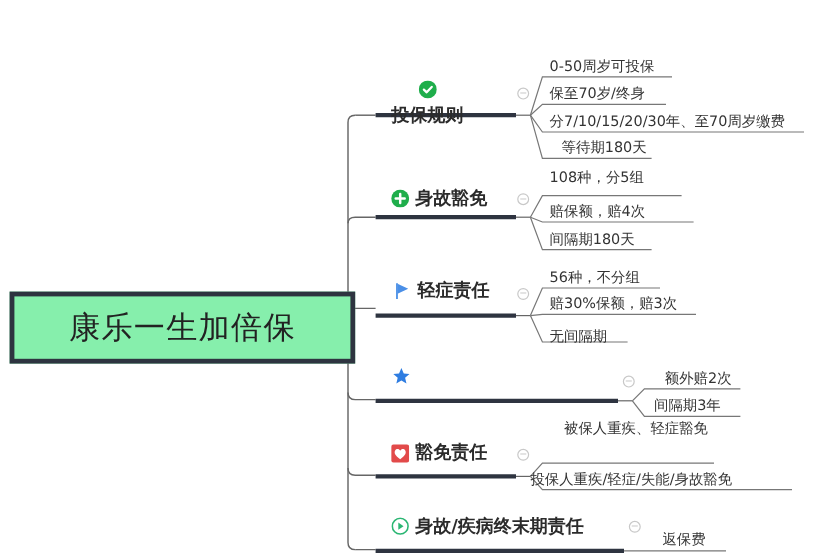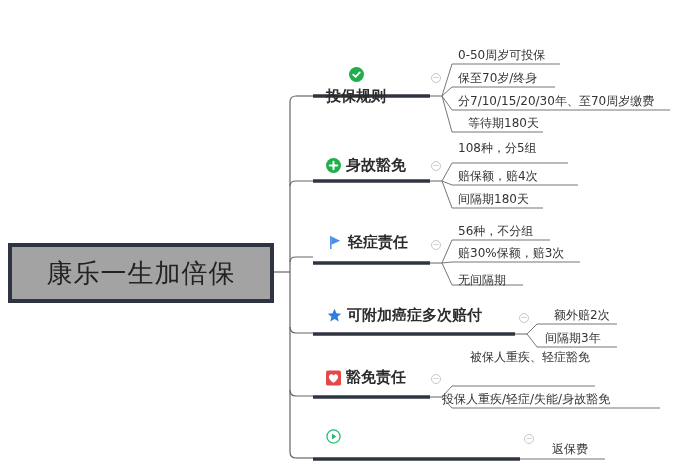--- a/index.html
+++ b/index.html
@@ -1,20 +1,20 @@
 <!DOCTYPE html>
 <html><head>
 <meta charset="utf-8">
 <style>
   html, body { margin:0; padding:0; background:#ffffff; }
   body { width:678px; height:466px; position:relative; overflow:hidden;
          font-family: "DejaVu Sans", "Liberation Sans", sans-serif; color:#2b2b2b; }
   #lines { position:absolute; left:0; top:0; width:678px; height:466px; }
-  .root { position:absolute; left:8px; top:243px; width:266px; height:60px;
-          border:4px solid #2e3440; box-sizing:border-box; background:#a3a3a3;
+  .root { position:absolute; left:8px; top:243px; width:288px; height:60px;
+          border:4px solid #2e3440; box-sizing:border-box; background:#86efac;
           display:flex; align-items:center; justify-content:center;
           font-family: "DejaVu Serif", "Liberation Serif", serif; font-size:26px; color:#222; letter-spacing:1px; }
   .branch { position:absolute; display:flex; align-items:center; gap:5px;
             font-size:15px; font-weight:bold; color:#2b2b2b; white-space:nowrap; }
   .icon { width:15px; height:15px; display:inline-flex; align-items:center; justify-content:center; flex:0 0 15px; }
   .collapse { position:absolute; width:8px; height:8px; border:1px solid #c8c8c8; border-radius:50%;
               font-size:8px; line-height:8px; text-align:center; color:#c0c0c0; font-family:"DejaVu Sans", sans-serif; }
   .leaf { position:absolute; font-size:12px; color:#333; white-space:nowrap; }
 </style>
 </head>
@@ -112,21 +112,20 @@
 <div class="leaf" style="left:458px; top:223px;">56种，不分组</div>
 <div class="leaf" style="left:458px; top:245px;">赔30%保额，赔3次</div>
 <div class="leaf" style="left:458px; top:272px;">无间隔期</div>
 
 <div class="branch" style="left:327px; top:306px;">
   <span class="icon">
     <svg width="15" height="15" viewBox="0 0 16 16">
         <path d="M8 0.8 L10.1 5.6 L15.2 6 L11.3 9.4 L12.5 14.5 L8 11.8 L3.5 14.5 L4.7 9.4 L0.8 6 L5.9 5.6 Z" fill="#2f7de1"></path>
       </svg>
   </span>
-  <span>可附加癌症多次赔付</span>
 </div>
 <div class="collapse" style="left:519px; top:313px;">−</div>
 <div class="leaf" style="left:554px; top:307px;">额外赔2次</div>
 <div class="leaf" style="left:545px; top:330px;">间隔期3年</div>
 
 <div class="branch" style="left:326px; top:368px;">
   <span class="icon">
     <svg width="16" height="16" viewBox="0 0 16 16">
         <rect x="0" y="0" width="16" height="16" rx="2" fill="#e24a4a"></rect>
         <path d="M8 13 C3 9.5 2.5 7 3.5 5.2 C4.6 3.5 7 3.6 8 5.4 C9 3.6 11.4 3.5 12.5 5.2 C13.5 7 13 9.5 8 13 Z" fill="#fff"></path>
@@ -138,15 +137,16 @@
 <div class="leaf" style="left:458px; top:349px;margin-left:12px;">被保人重疾、轻症豁免</div>
 <div class="leaf" style="left:442px; top:391px;">投保人重疾/轻症/失能/身故豁免</div>
 
 <div class="branch" style="left:326px; top:429px;">
   <span class="icon">
     <svg width="15" height="15" viewBox="0 0 16 16">
         <circle cx="8" cy="8" r="7" fill="none" stroke="#2bb673" stroke-width="1.4"></circle>
         <path d="M6.3 4.8 L11 8 L6.3 11.2 Z" fill="#2bb673"></path>
       </svg>
   </span>
+  <span>身故/疾病终末期责任</span>
 </div>
 <div class="collapse" style="left:524px; top:434px;">−</div>
 <div class="leaf" style="left:552px; top:441px;">返保费</div>
 
 </body></html>

